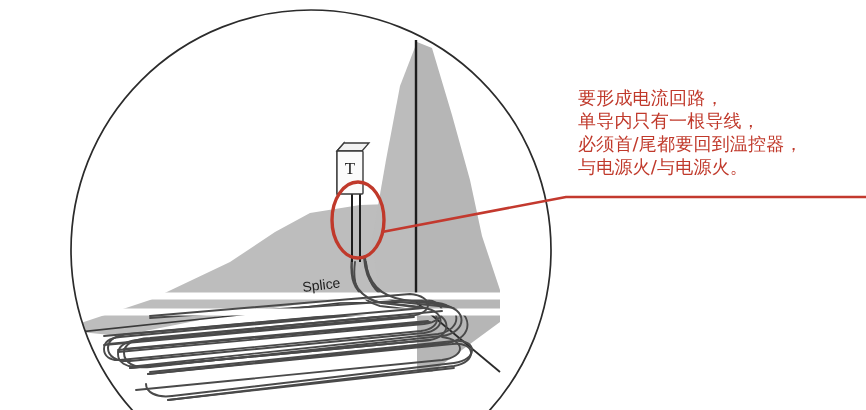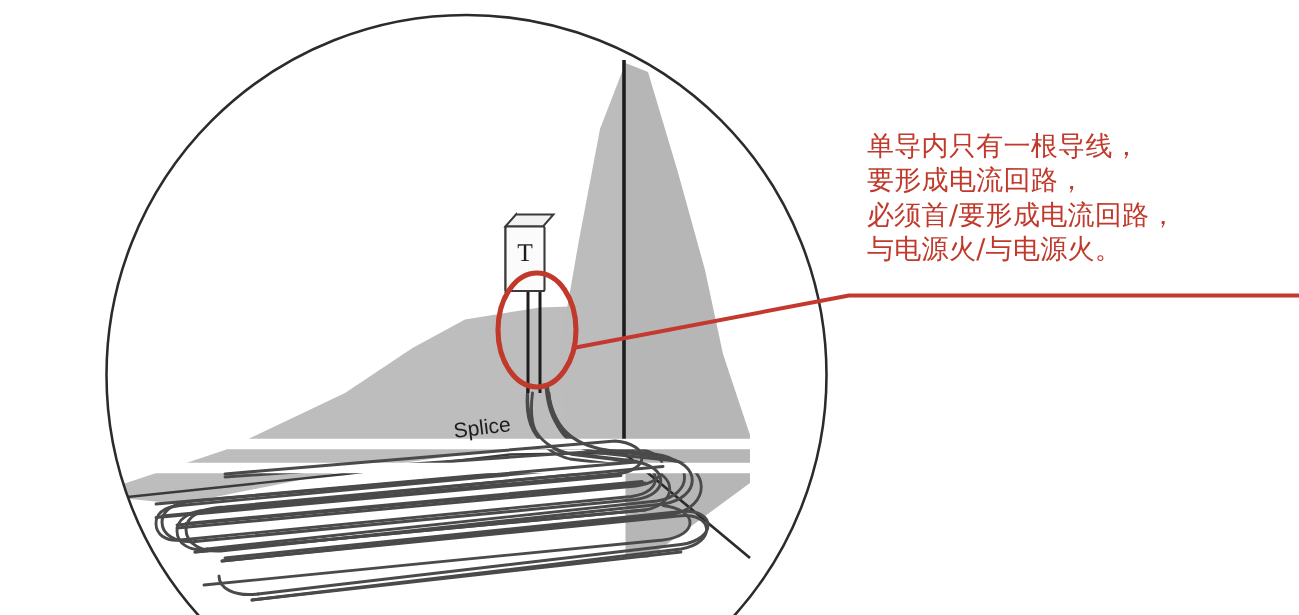--- a/index.html
+++ b/index.html
@@ -149,19 +149,19 @@
 
     <circle cx="311" cy="250" r="240" fill="none" stroke="#2b2b2b" stroke-width="1.7"></circle>
 
     <ellipse cx="358" cy="220" rx="26" ry="38" fill="none" stroke="#c0392b" stroke-width="3.4"></ellipse>
 
     <path d="M 382,232 L 566,197 L 866,197" fill="none" stroke="#c3392e" stroke-width="2.6" stroke-linejoin="round"></path>
 
   </svg>
 
   <div class="annotation-block">
+    <span class="annotation-line">要形成电流回路，</span>
     <span class="annotation-line">单导内只有一根导线，</span>
-    <span class="annotation-line">要形成电流回路，</span>
-    <span class="annotation-line">必须首/要形成电流回路，</span>
+    <span class="annotation-line">必须首/尾都要回到温控器，</span>
     <span class="annotation-line">与电源火/与电源火。</span>
   </div>
 
 </div>
 
 </body></html>

